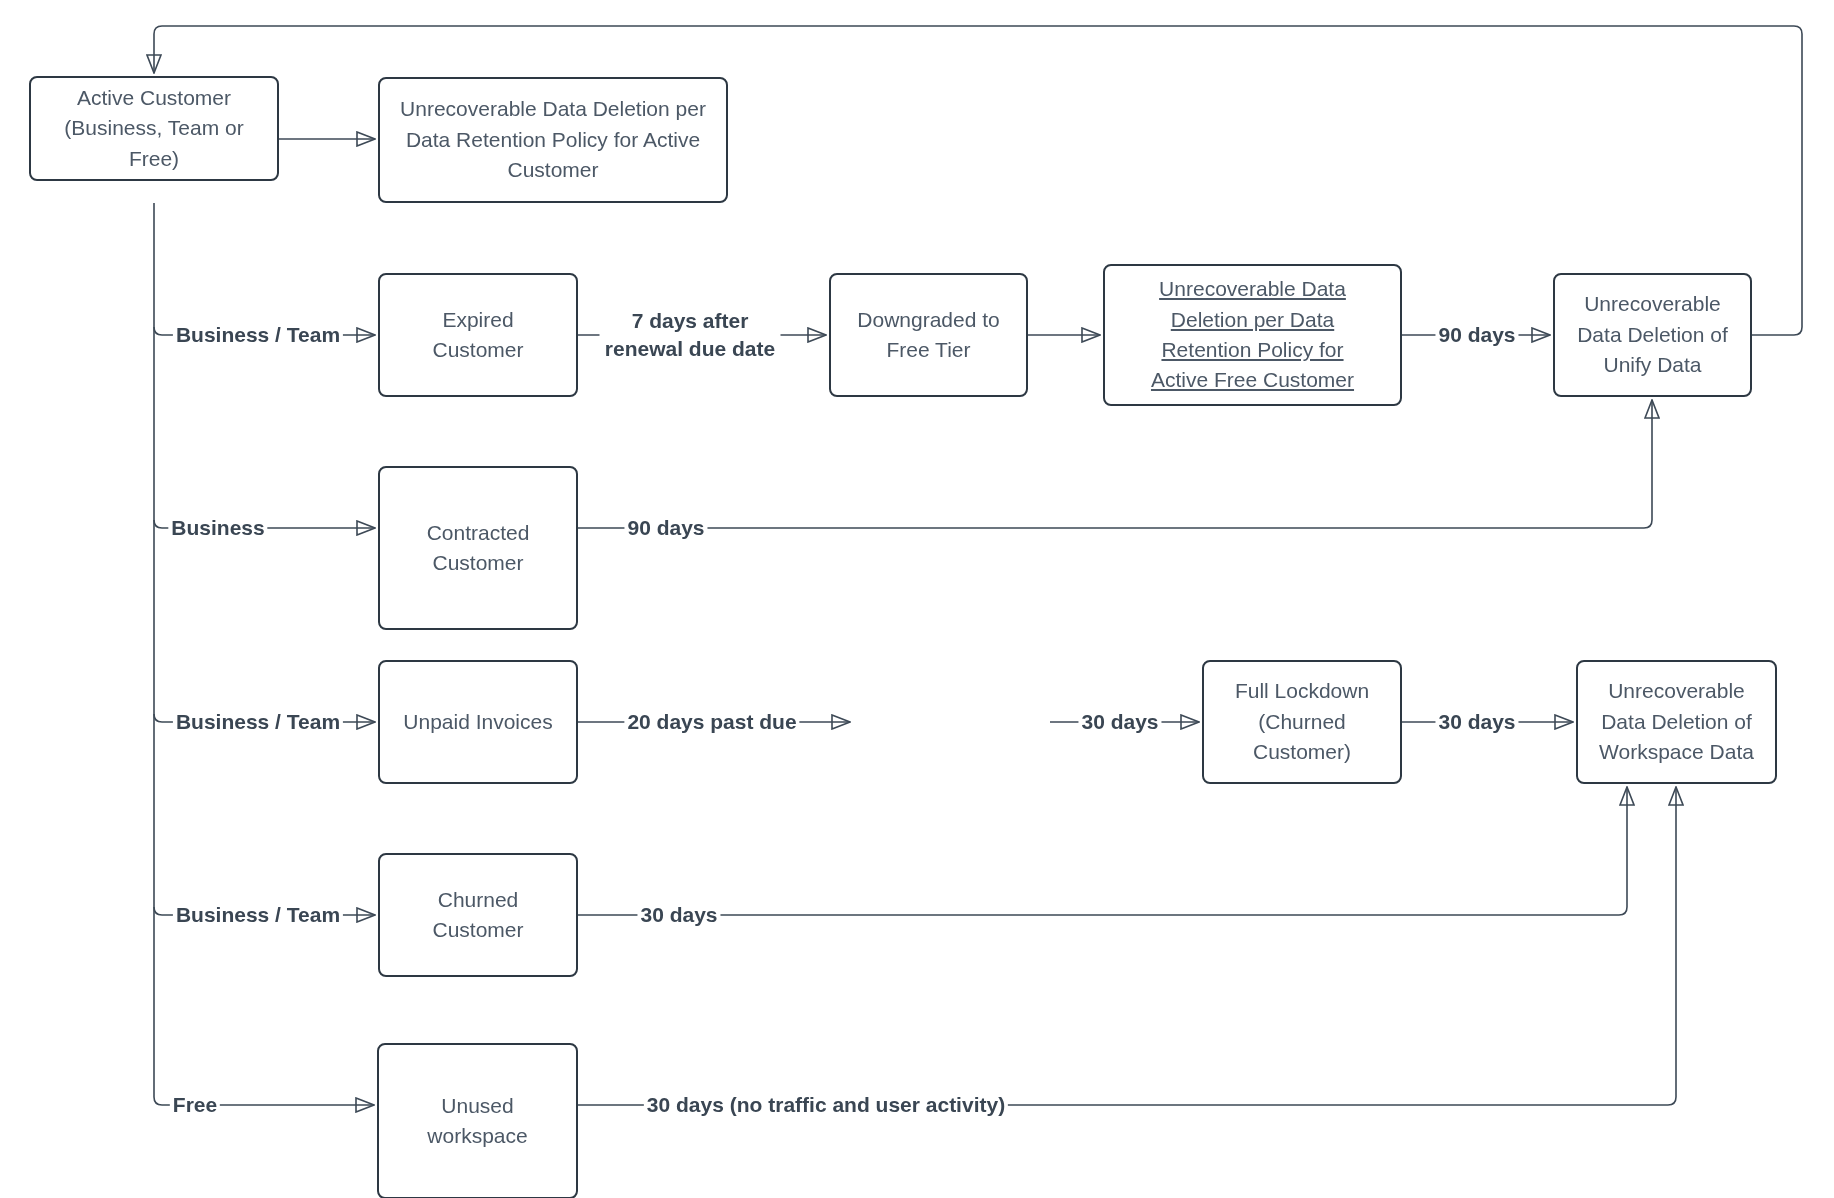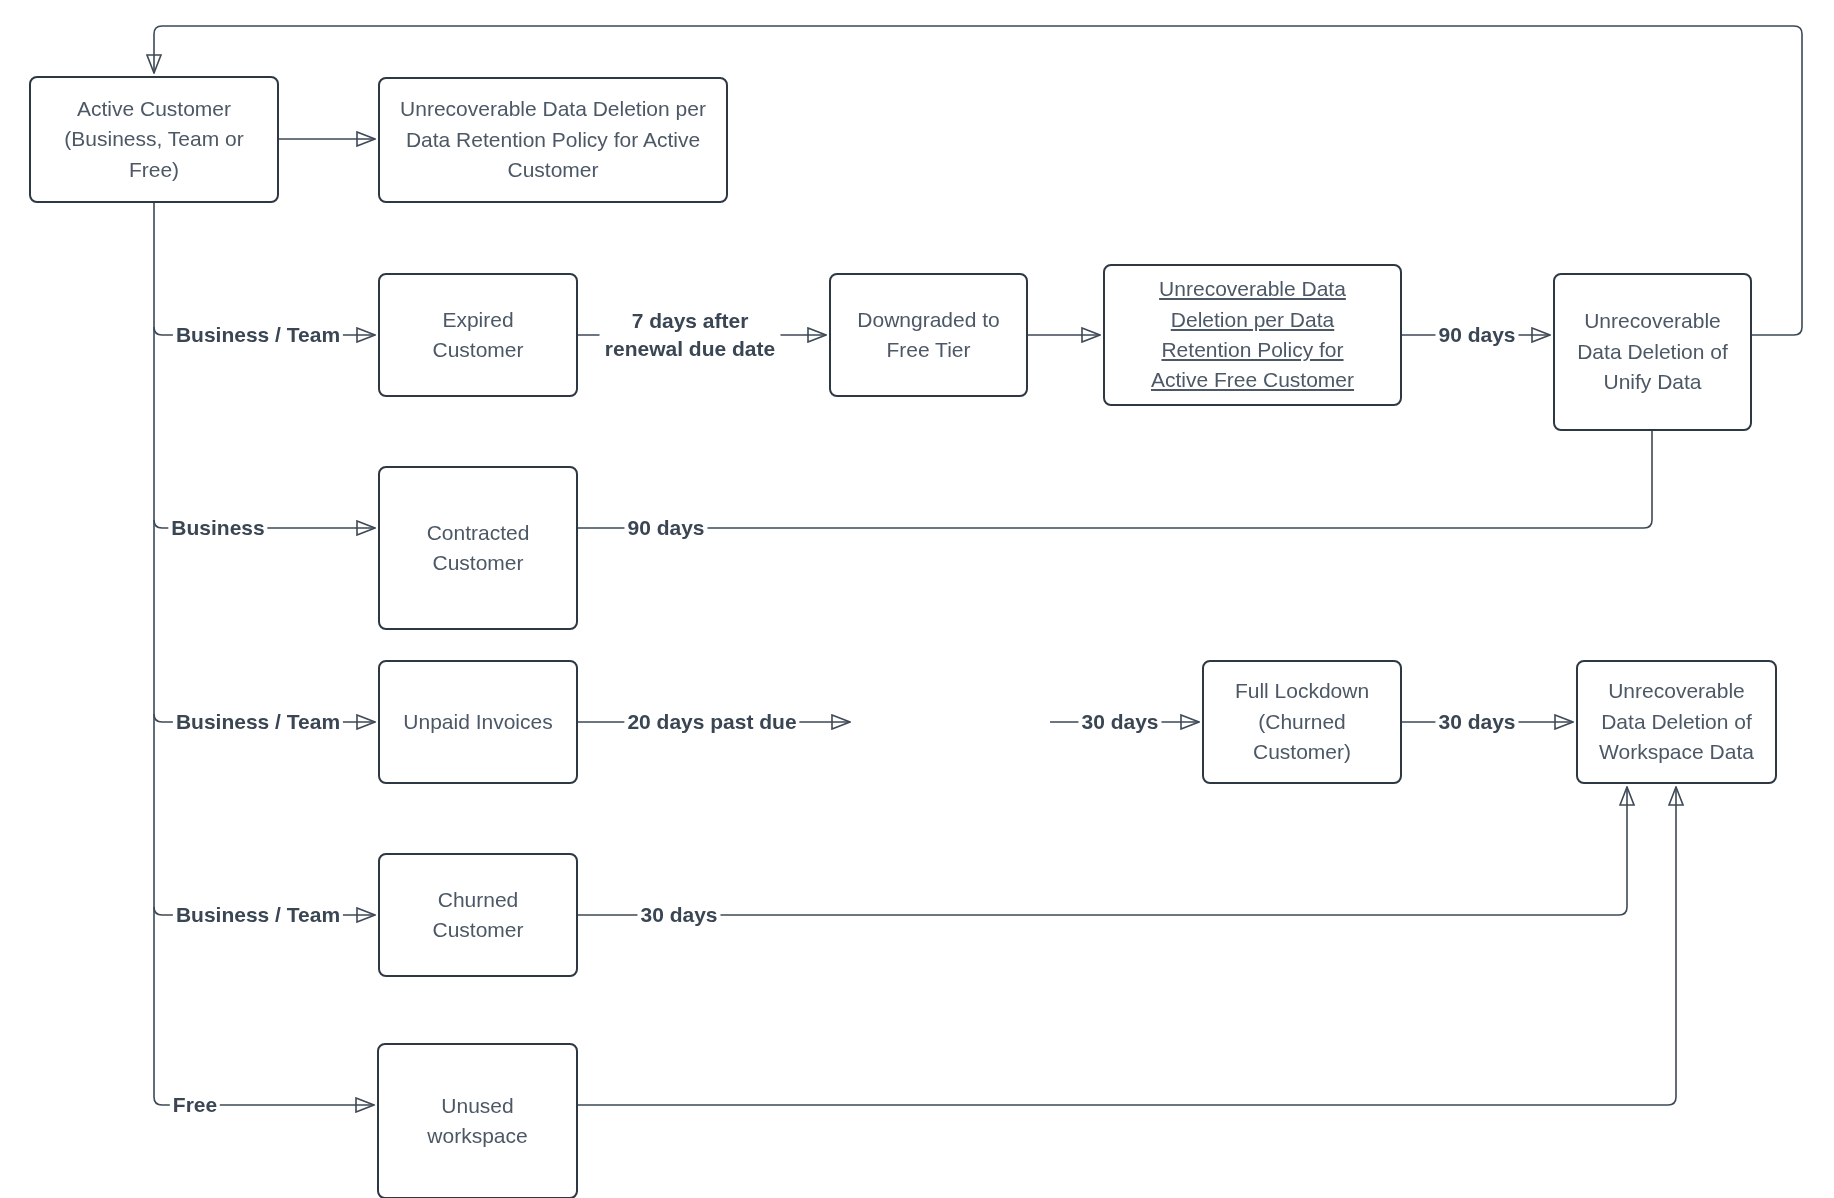--- a/index.html
+++ b/index.html
@@ -7,26 +7,26 @@
     position:relative;width:1834px;height:1198px;background:#ffffff;
     font-family:"Liberation Sans","DejaVu Sans",sans-serif;overflow:hidden;
   }
   #edges{position:absolute;left:0;top:0;width:1834px;height:1198px;}
   #edges path{fill:none;stroke:#3d4956;stroke-width:1.6px;}
   .node{
     position:absolute;display:flex;align-items:center;justify-content:center;
     text-align:center;background:#ffffff;border:2.5px solid #2d3843;border-radius:8px;
     font-size:21px;line-height:1.45;color:#4c5866;box-sizing:border-box;
   }
-  #n-active{left:29px;top:76px;width:250px;height:127px;padding:0 22px;}
+  #n-active{left:29px;top:76px;width:250px;height:105px;padding:0 22px;}
   #n-active-deletion{left:378px;top:77px;width:350px;height:126px;padding:0 12px;}
   #n-expired{left:378px;top:273px;width:200px;height:124px;padding:0 26px;}
   #n-downgraded{left:829px;top:273px;width:199px;height:124px;padding:0 8px;}
   #n-activefree-deletion{left:1103px;top:264px;width:299px;height:142px;padding:0 36px;text-decoration:underline;}
-  #n-unify-deletion{left:1553px;top:273px;width:199px;height:158px;padding:0 8px;}
+  #n-unify-deletion{left:1553px;top:273px;width:199px;height:124px;padding:0 8px;}
   #n-contracted{left:378px;top:466px;width:200px;height:164px;padding:0 26px;}
   #n-unpaid{left:378px;top:660px;width:200px;height:124px;padding:0 6px;}
   #n-partial{left:853px;top:660px;width:197px;height:124px;padding:0 24px;}
   #n-full{left:1202px;top:660px;width:200px;height:124px;padding:0 12px;}
   #n-workspace-deletion{left:1576px;top:660px;width:201px;height:124px;padding:0 8px;}
   #n-churned{left:378px;top:853px;width:200px;height:124px;padding:0 26px;}
   #n-unused{left:377px;top:1043px;width:201px;height:156px;padding:0 26px;}
   .elabel{
     position:absolute;transform:translate(-50%,-50%);background:#ffffff;
     font-size:21px;font-weight:700;color:#3a4653;white-space:nowrap;
@@ -121,14 +121,15 @@
   <div class="elabel" id="l-bt4">Business / Team</div>
   <div class="elabel" id="l-bt5">Business / Team</div>
   <div class="elabel" id="l-free6">Free</div>
   <div class="elabel" id="l-7d">7 days after renewal due date</div>
   <div class="elabel" id="l-90a">90 days</div>
   <div class="elabel" id="l-90b">90 days</div>
   <div class="elabel" id="l-60">20 days past due</div>
   <div class="elabel" id="l-30a">30 days</div>
   <div class="elabel" id="l-30b">30 days</div>
   <div class="elabel" id="l-30c">30 days</div>
+  <div class="elabel" id="l-30d">30 days (no traffic and user activity)</div>
 
 </div>
 
 </body></html>

